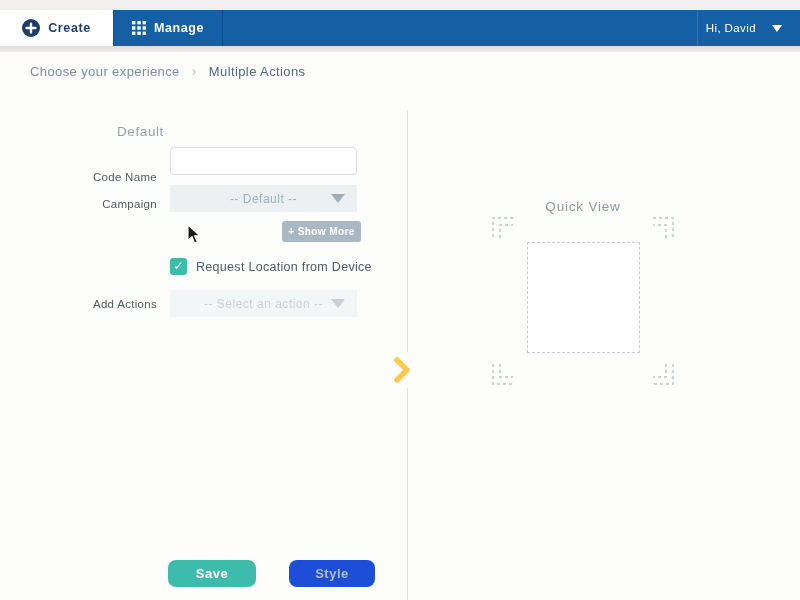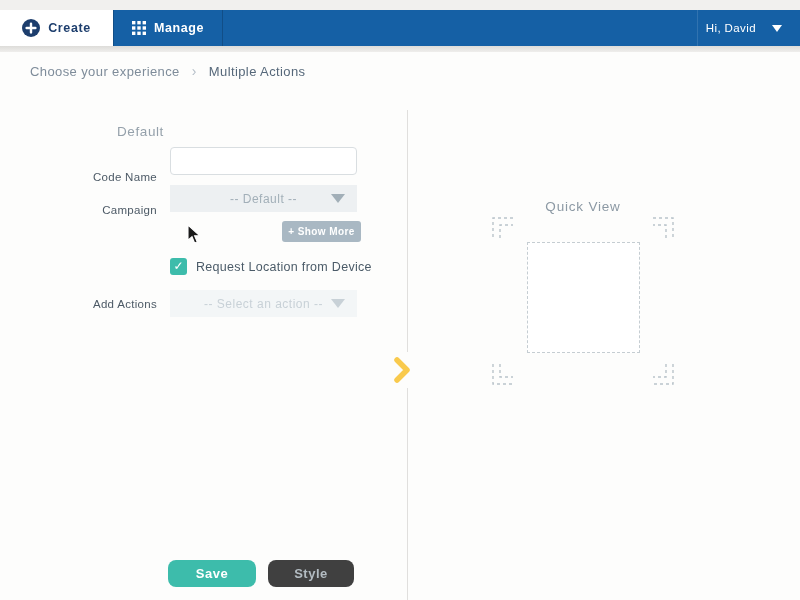--- a/index.html
+++ b/index.html
@@ -53,21 +53,21 @@
 
   .show-more{left:282px;top:221px;width:79px;height:21px;background:var(--showmore);border:none;
       border-radius:3px;color:#fff;font:bold 10px "Liberation Sans",sans-serif;letter-spacing:.4px;cursor:pointer}
   .checkbox{left:170px;top:258px;width:17px;height:17px;background:var(--teal);border-radius:3px;
       color:#fff;font-size:12px;line-height:17px;text-align:center;cursor:pointer}
   .check-label{left:196px;top:260px;font-size:12.5px;color:#4b5b68;letter-spacing:.3px}
 
   .btn{top:560px;height:27px;border:none;border-radius:8px;font:bold 13px "Liberation Sans",sans-serif;
       letter-spacing:.5px;cursor:pointer;position:absolute}
   .btn-save{left:168px;width:88px;background:var(--teal);color:#fff}
-  .btn-style{left:268px;width:86px;background:#404040;color:#b3bcc2}
+  .btn-style{left:289px;width:86px;background:#1d4ed8;color:#b3bcc2}
 
   
   .vdiv{left:407px;width:1px;background:#e0dfdd}
   .vdiv.top{top:110px;height:242px}
   .vdiv.bottom{top:388px;height:212px}
   .chevron{left:391px;top:356px}
 
   
   .qv-title{left:483px;top:199px;width:200px;text-align:center;font-size:13.5px;color:#8c99a4;letter-spacing:.8px}
   .qv-square{left:527px;top:242px;width:113px;height:111px;border:1px dashed #c5cdd2;background:#fff}
@@ -118,21 +118,21 @@
   <span class="crumb-1">Choose your experience</span>
   <span class="crumb-sep">›</span>
   <span class="crumb-2">Multiple Actions</span>
 </div>
 
 <div class="abs section-title">Default</div>
 
 <div class="abs fld-label" style="top:171px">Code Name</div>
 <input class="abs text-input" value="" style="">
 
-<div class="abs fld-label" style="top:204px">Campaign</div>
+<div class="abs fld-label" style="top:198px">Campaign</div>
 <div class="select select-campaign">
   <span>-- Default --</span>
   <span class="tri"></span>
 </div>
 
 <button class="abs show-more">+ Show More</button>
 
 <div class="abs checkbox">✓</div>
 <div class="abs check-label">Request Location from Device</div>
 

